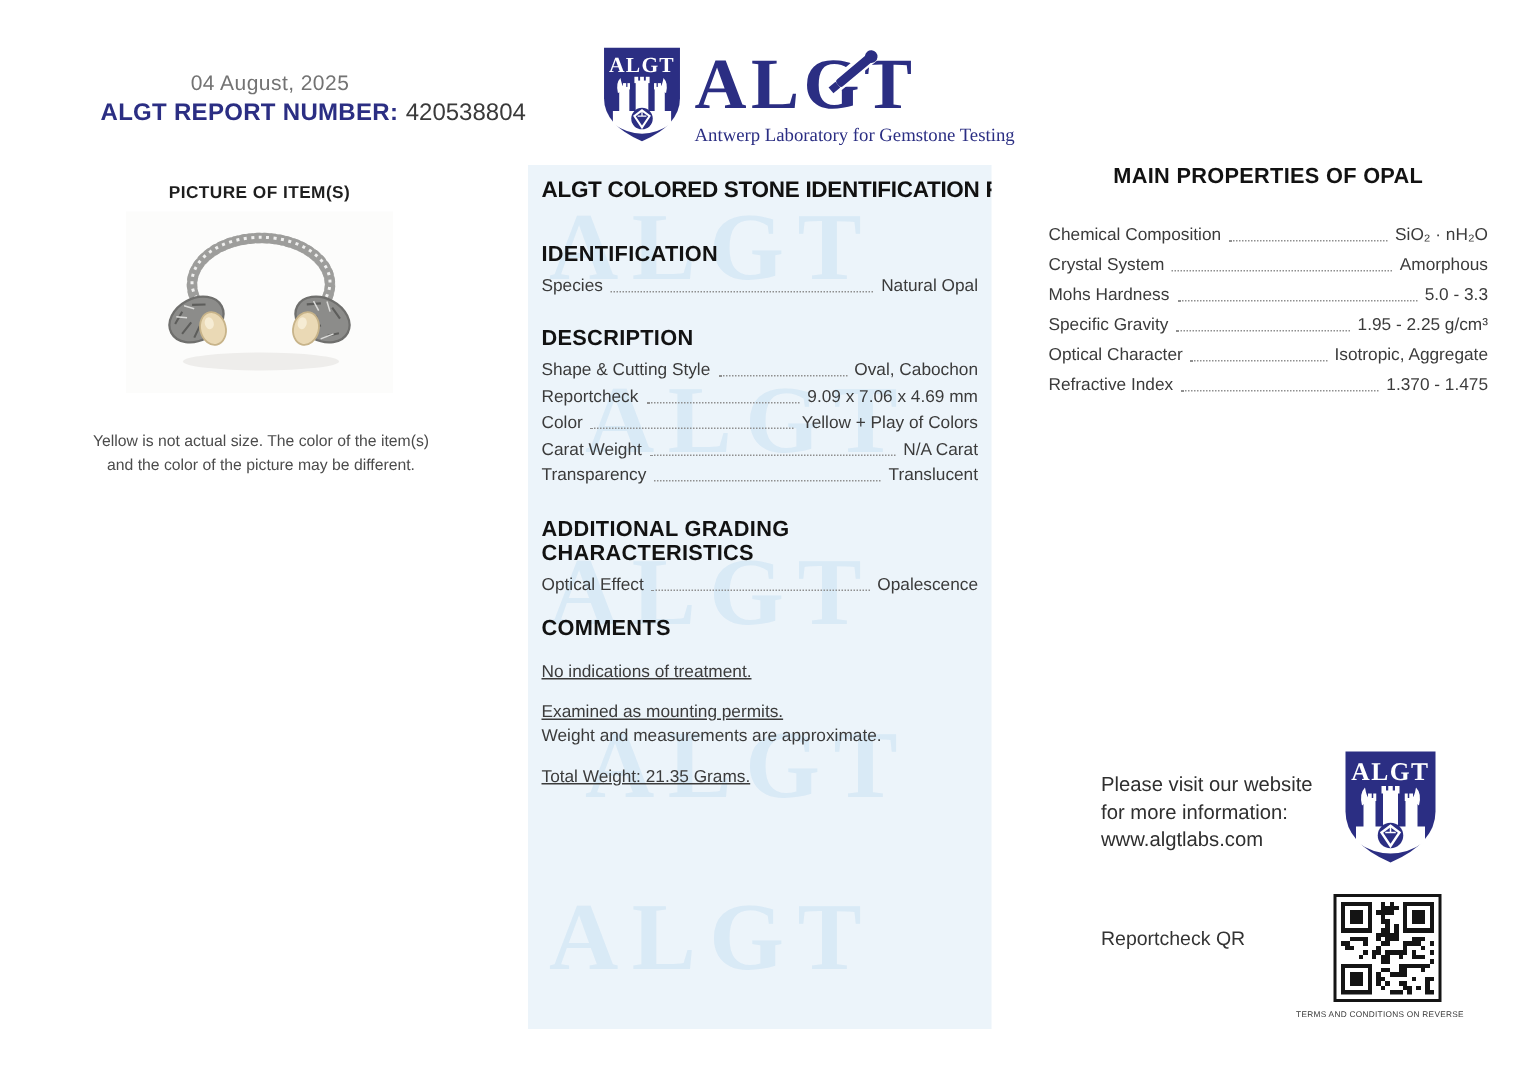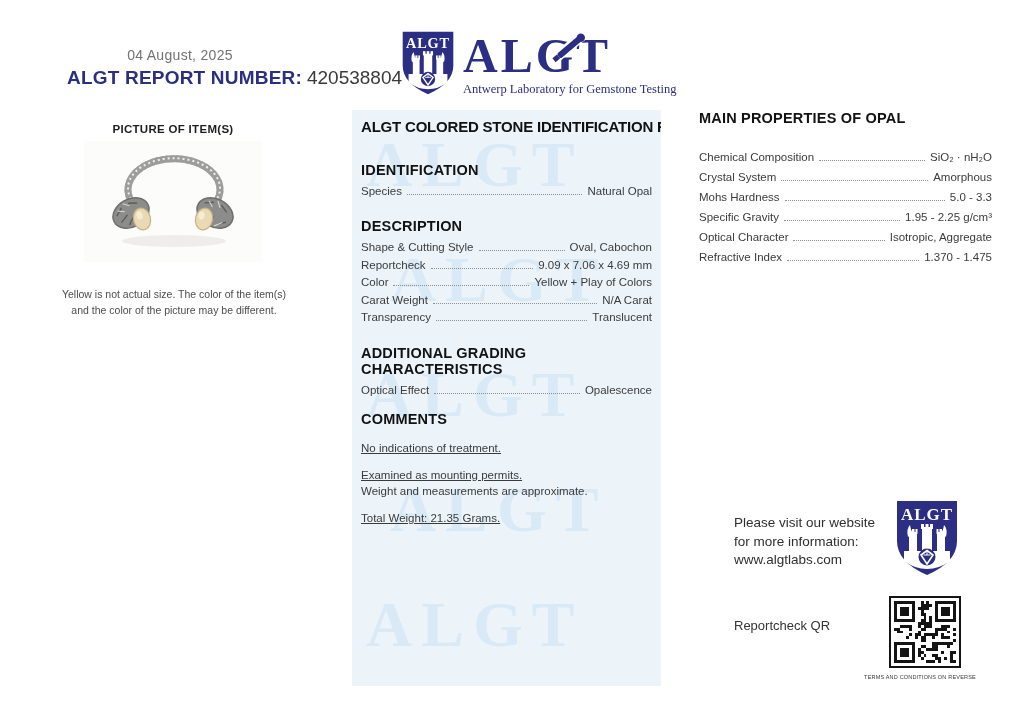--- a/index.html
+++ b/index.html
@@ -2,21 +2,21 @@
 <html><head>
 <meta charset="utf-8">
 <style>
   html,body{margin:0;padding:0;background:#ffffff;}
   .page{position:relative;width:1016px;height:718px;background:#ffffff;
         font-family:"Liberation Sans",sans-serif;overflow:hidden;color:#3b3b3b;}
 
   
   .hdr-left{position:absolute;left:67px;top:47px;width:226px;}
   .hdr-date{text-align:center;font-size:14px;color:#737373;letter-spacing:.3px;}
-  .hdr-repline{margin-top:4px;font-size:19px;white-space:nowrap;}
+  .hdr-repline{margin-top:4px;font-size:16px;white-space:nowrap;}
   .hdr-replabel{color:#2b2e83;font-weight:bold;letter-spacing:.2px;}
   .hdr-repnum{color:#3a3a3a;margin-left:5px;}
 
   .hdr-logo{position:absolute;left:401px;top:29px;display:flex;align-items:flex-start;}
   .logotype-wrap{margin-left:8px;}
   .logo-subtitle{font-family:"Liberation Serif",serif;font-size:12.5px;color:#2b2e83;
                  margin-top:-3px;text-align:center;white-space:nowrap;}
 
   
   .pic-title{position:absolute;left:67px;top:123px;width:212px;text-align:center;
@@ -37,21 +37,21 @@
   .mt-id{margin-top:27px;} .mt-desc{margin-top:21px;} .mt-add{margin-top:22px;} .mt-cmt{margin-top:15px;}
   .row{display:flex;align-items:flex-end;font-size:11.5px;color:#3b3b3b;margin-bottom:5.5px;}
   .row .lbl{white-space:nowrap;}
   .row .val{white-space:nowrap;}
   .dots{flex:1;border-bottom:1.5px dotted #8f8f8f;margin:0 5px 2px 5px;min-width:12px;}
   .cmt{font-size:11.5px;color:#3b3b3b;margin:0 0 4px;}
   .cmt-gap{margin-top:15px;text-decoration:underline;}
 
   
   .props{position:absolute;left:699px;top:110px;width:293px;}
-  .props-title{font-size:14.5px;font-weight:bold;color:#121212;
+  .props-title{text-align:center;font-size:14.5px;font-weight:bold;color:#121212;
                letter-spacing:.2px;margin-bottom:25px;}
   .props .row{margin-bottom:8px;}
 
   
   .website{position:absolute;left:734px;top:514px;font-size:13.5px;color:#2f2f2f;line-height:1.38;}
   .shield-big{position:absolute;left:895px;top:499px;}
   .qr-label{position:absolute;left:734px;top:618px;font-size:13px;color:#333;}
   .qr-box{position:absolute;left:889px;top:596px;width:62px;height:62px;background:#fff;
           border:2.5px solid #141414;padding:3px;}
   .terms{position:absolute;left:845px;top:674px;width:150px;text-align:center;

